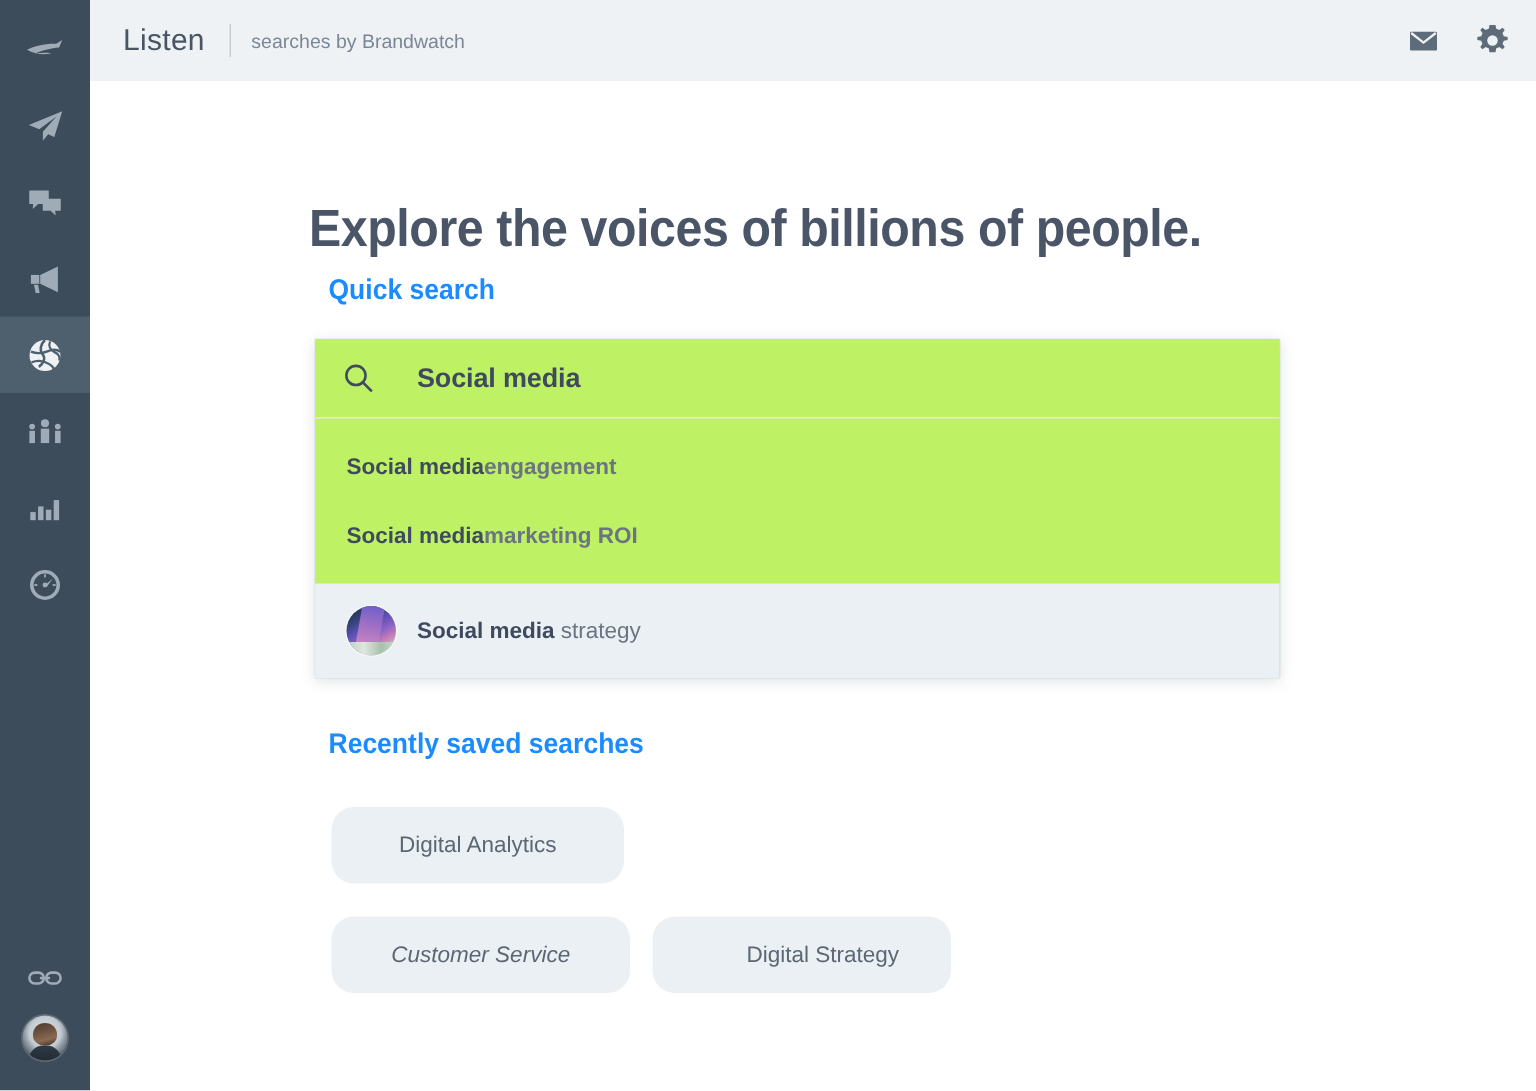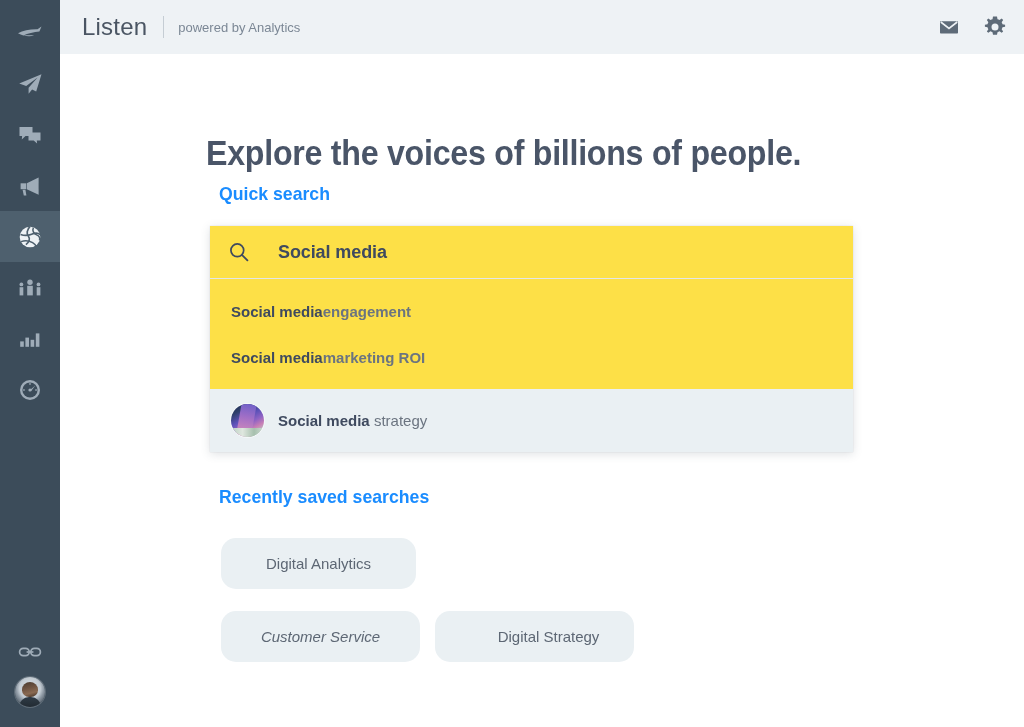--- a/index.html
+++ b/index.html
@@ -57,21 +57,21 @@
 
   
   #header {
     position: absolute; left: 60px; top: 0;
     width: 964px; height: 54px;
     background: #eef2f5;
     display: flex; align-items: center;
   }
   #brand-title {
     margin-left: 22px;
-    font-size: 24px; color: #4a5563;
+    font-size: 20px; color: #4a5563;
     letter-spacing: .2px;
   }
   #brand-sep {
     width: 1px; height: 22px; background: #c5cdd4;
     margin: 0 14px 0 16px;
   }
   #brand-sub { font-size: 13px; color: #7b8795; }
   #header-right {
     margin-left: auto; margin-right: 16px;
     display: flex; align-items: center; gap: 20px;
@@ -102,21 +102,21 @@
     transform: scaleX(0.93); transform-origin: left center;
     white-space: nowrap;
   }
   #label-quick { left: 159px; top: 129px; }
   #label-recent { left: 159px; top: 432px; }
 
   
   #search-panel {
     position: absolute; left: 150px; top: 172px;
     width: 643px;
-    background: #fde047;
+    background: #bef264;
     box-shadow: 0 2px 9px rgba(60,76,90,0.17), 0 0 1px rgba(60,76,90,0.22);
   }
   #search-bar {
     height: 53px;
     display: flex; align-items: center;
     border-bottom: 1px solid #e2e6ea;
     cursor: text;
   }
   #search-icon-wrap { margin-left: 18px; display:flex; align-items:center; }
   #search-icon-wrap svg { display:block; }
@@ -282,21 +282,21 @@
         </g>
       </svg>
     </div>
 
     <div id="sidebar-avatar"></div>
   </nav>
 
   <header id="header">
     <div id="brand-title">Listen</div>
     <div id="brand-sep"></div>
-    <div id="brand-sub">powered by Analytics</div>
+    <div id="brand-sub">searches by Brandwatch</div>
 
     <div id="header-right">
       <div class="hdr-btn">
         <svg width="22" height="22" viewBox="0 0 22 22" aria-hidden="true">
           <rect class="hdr-ico" x="2" y="5.2" width="18" height="12.4" rx="0.8"></rect>
           <path d="M2.8 6 L11 12.4 L19.2 6" fill="none" stroke="#eef2f5" stroke-width="1.6"></path>
         </svg>
       </div>
       <div class="hdr-btn">
         <svg width="24" height="24" viewBox="0 0 24 24" aria-hidden="true">

